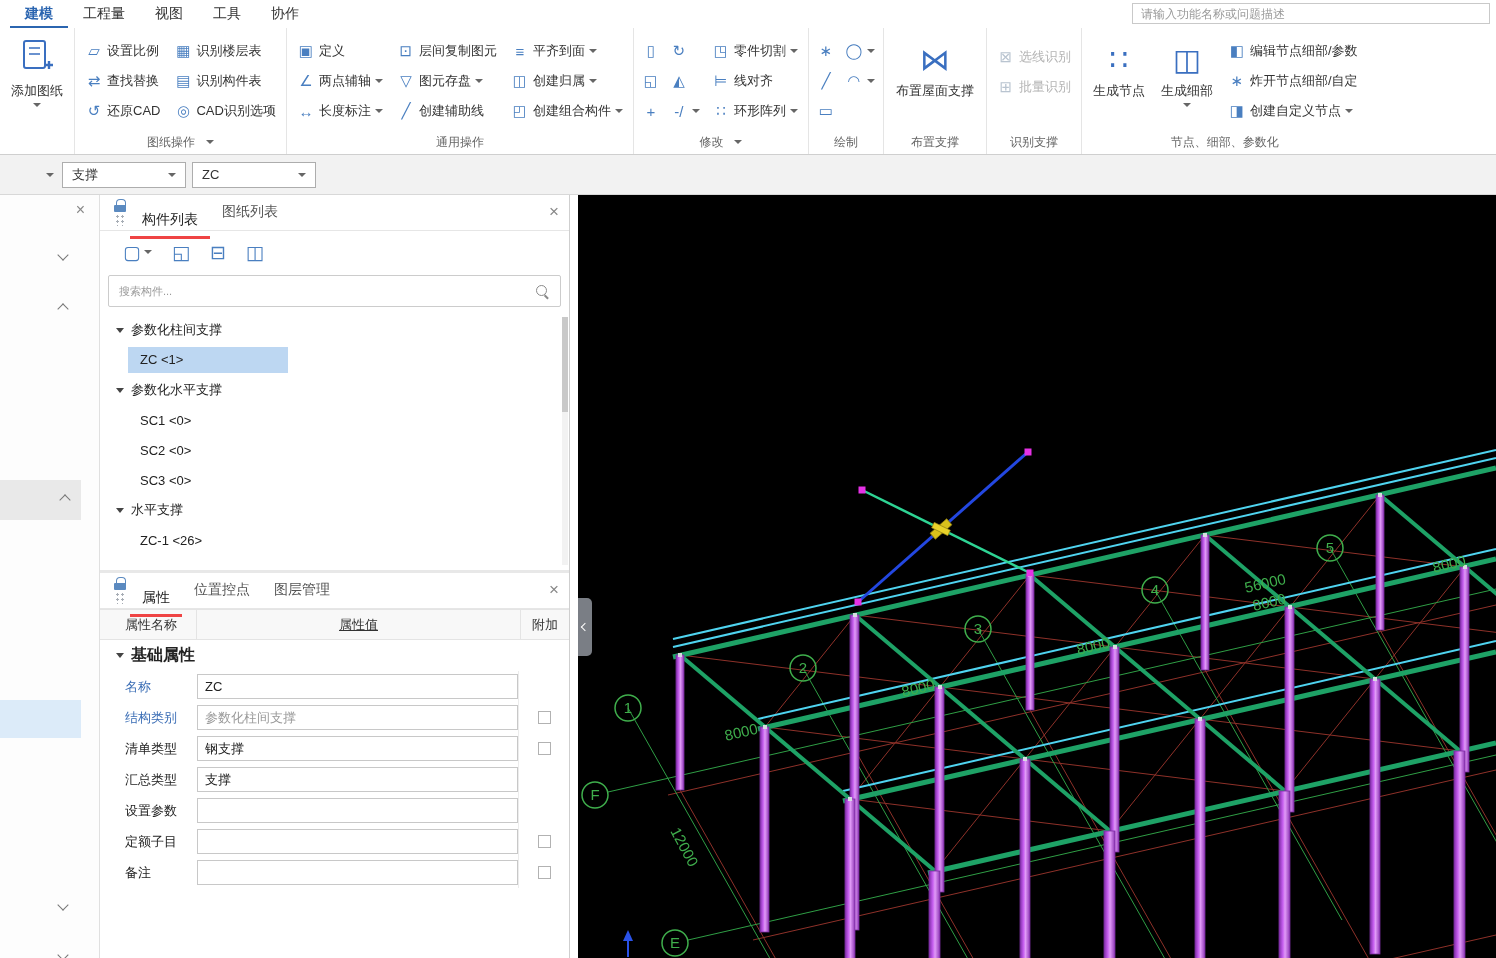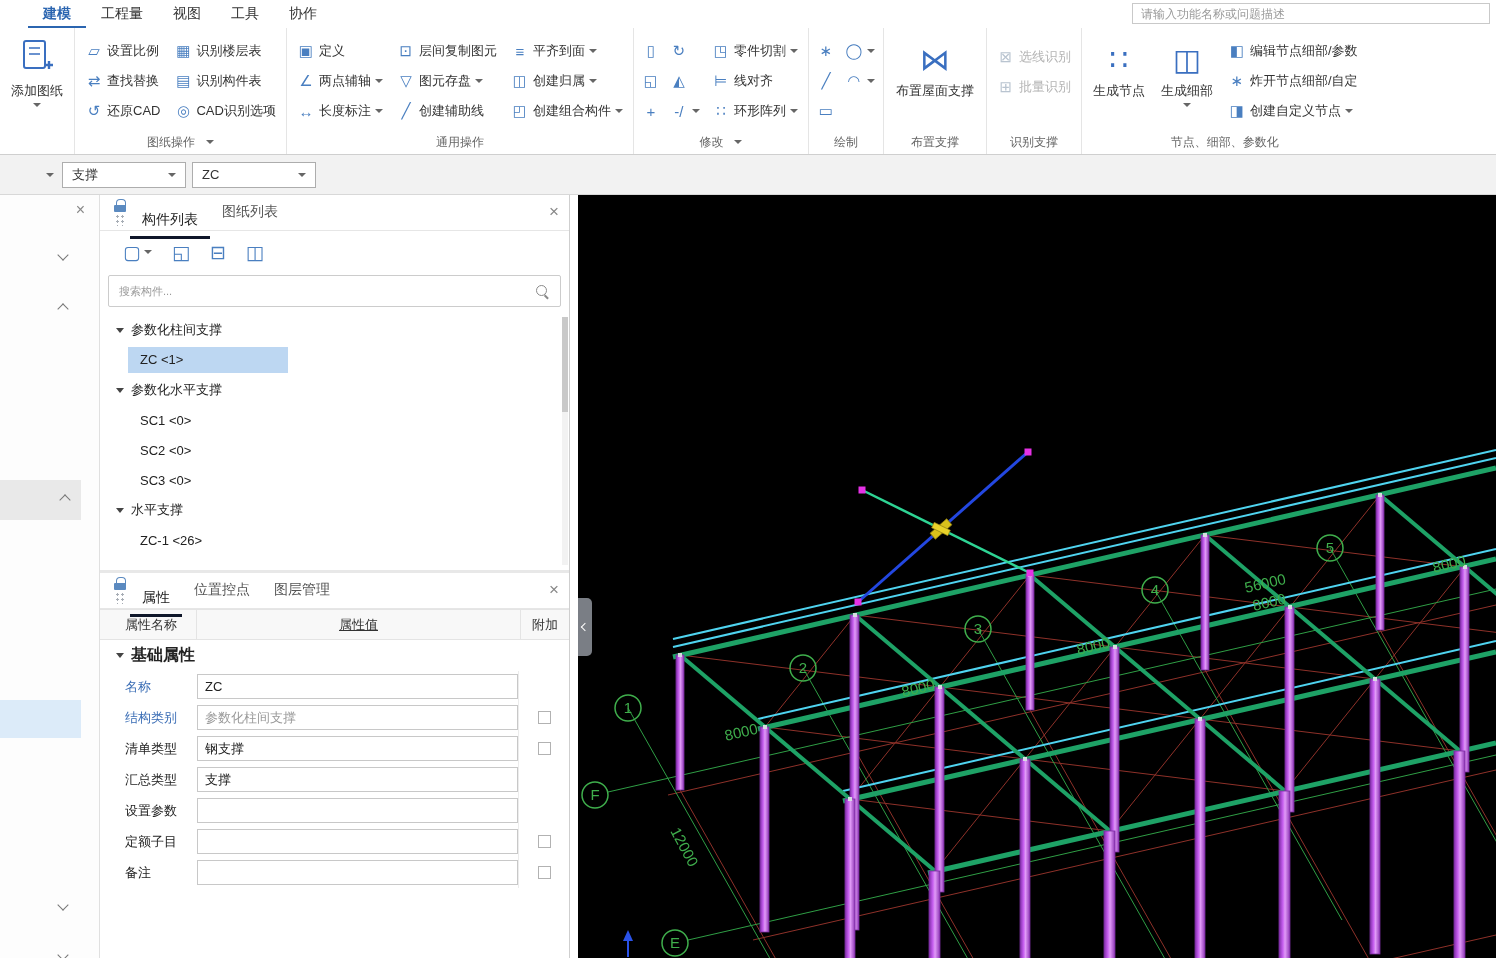--- a/index.html
+++ b/index.html
@@ -1,21 +1,21 @@
 <!DOCTYPE html>
 <html><head>
 <meta charset="utf-8">
 <style>
   * { margin:0; padding:0; box-sizing:border-box; }
   html,body { width:1496px; height:958px; overflow:hidden; }
   body { position:relative; font-family:"Liberation Sans","DejaVu Sans",sans-serif; background:#fff; color:#333; }
 
   
   .ribbon { position:absolute; top:0; left:0; right:0; height:155px; background:#fff; border-bottom:1px solid #cfcfcf; }
-  .menu-row { height:28px; display:flex; align-items:center; padding-left:4px; position:relative;margin-left:24px; }
+  .menu-row { height:28px; display:flex; align-items:center; padding-left:10px; position:relative; }
   .menu-tab { padding:0 15px; font-size:14px; color:#333; height:28px; line-height:26px; cursor:default; }
   .menu-tab.active { color:#2b65b0; font-weight:bold; border-bottom:2px solid #2b65b0; }
   .top-search { position:absolute; right:6px; top:3px; width:358px; height:21px; border:1px solid #c9c9c9; font-size:12px; color:#555; padding:0 8px; background:#fff; font-family:inherit; }
   .top-search::placeholder { color:#9a9a9a; }
 
   .ribbon-body { position:absolute; top:28px; left:0; right:0; bottom:0; display:flex; }
   .rgroup { display:flex; flex-direction:column; border-right:1px solid #e5e5e5; padding:0 4px; }
   .rgroup:last-child { border-right:none; }
   .rgroup-body { flex:1; display:flex; align-items:flex-start; gap:2px; padding-top:8px; }
   .rgroup-label { height:24px; display:flex; align-items:center; justify-content:center; gap:11px; font-size:12px; color:#666; white-space:nowrap; }
@@ -42,21 +42,21 @@
   .chev.left { transform:rotate(135deg); border-color:#fff; }
   .strip-close { position:absolute; top:6px; right:14px; color:#888; font-size:16px; cursor:default; }
   .strip-bar { position:absolute; left:0; width:81px; height:40px; background:#e9e9e9; }
   .strip-sel { position:absolute; left:0; width:81px; height:38px; background:#dcebf9; }
 
   
   .panel-stack { position:absolute; top:195px; left:100px; width:470px; bottom:0; background:#fff; border-right:1px solid #cfcfcf; }
   .phead { height:36px; border-bottom:1px solid #e6e6e6; display:flex; align-items:center; padding-left:10px; position:relative; }
   .phead .grip { display:flex; flex-direction:column; align-items:center; width:20px; gap:2px; }
   .ptab { font-size:14px; padding:0 12px; height:36px; line-height:33px; color:#555; cursor:default; }
-  .ptab.active { color:#222; border-bottom:3px solid #0f172a;margin-top:16px; }
+  .ptab.active { color:#222; border-bottom:3px solid #ef4444;margin-top:16px; }
   .pclose { position:absolute; right:10px; top:7px; color:#888; font-size:17px; cursor:default; }
 
   .lock { position:relative; width:12px; height:13px; display:inline-block; }
   .lock::before { content:""; position:absolute; top:0; left:2px; width:8px; height:7px; border:1.5px solid #5b8ac0; border-bottom:none; border-radius:4px 4px 0 0; }
   .lock::after { content:""; position:absolute; bottom:0; left:0; width:12px; height:7px; background:#5b8ac0; border-radius:1px; }
   .dots { width:10px; height:12px; background-image:radial-gradient(#a7adb5 1.2px, transparent 1.3px); background-size:5px 5px; }
 
   .ptools { height:42px; display:flex; align-items:center; padding:0 16px; gap:6px; }
   .tool-btn { display:flex; align-items:center; gap:3px; font-size:19px; color:#4a7fc0; padding:2px 7px; cursor:default; }
 

